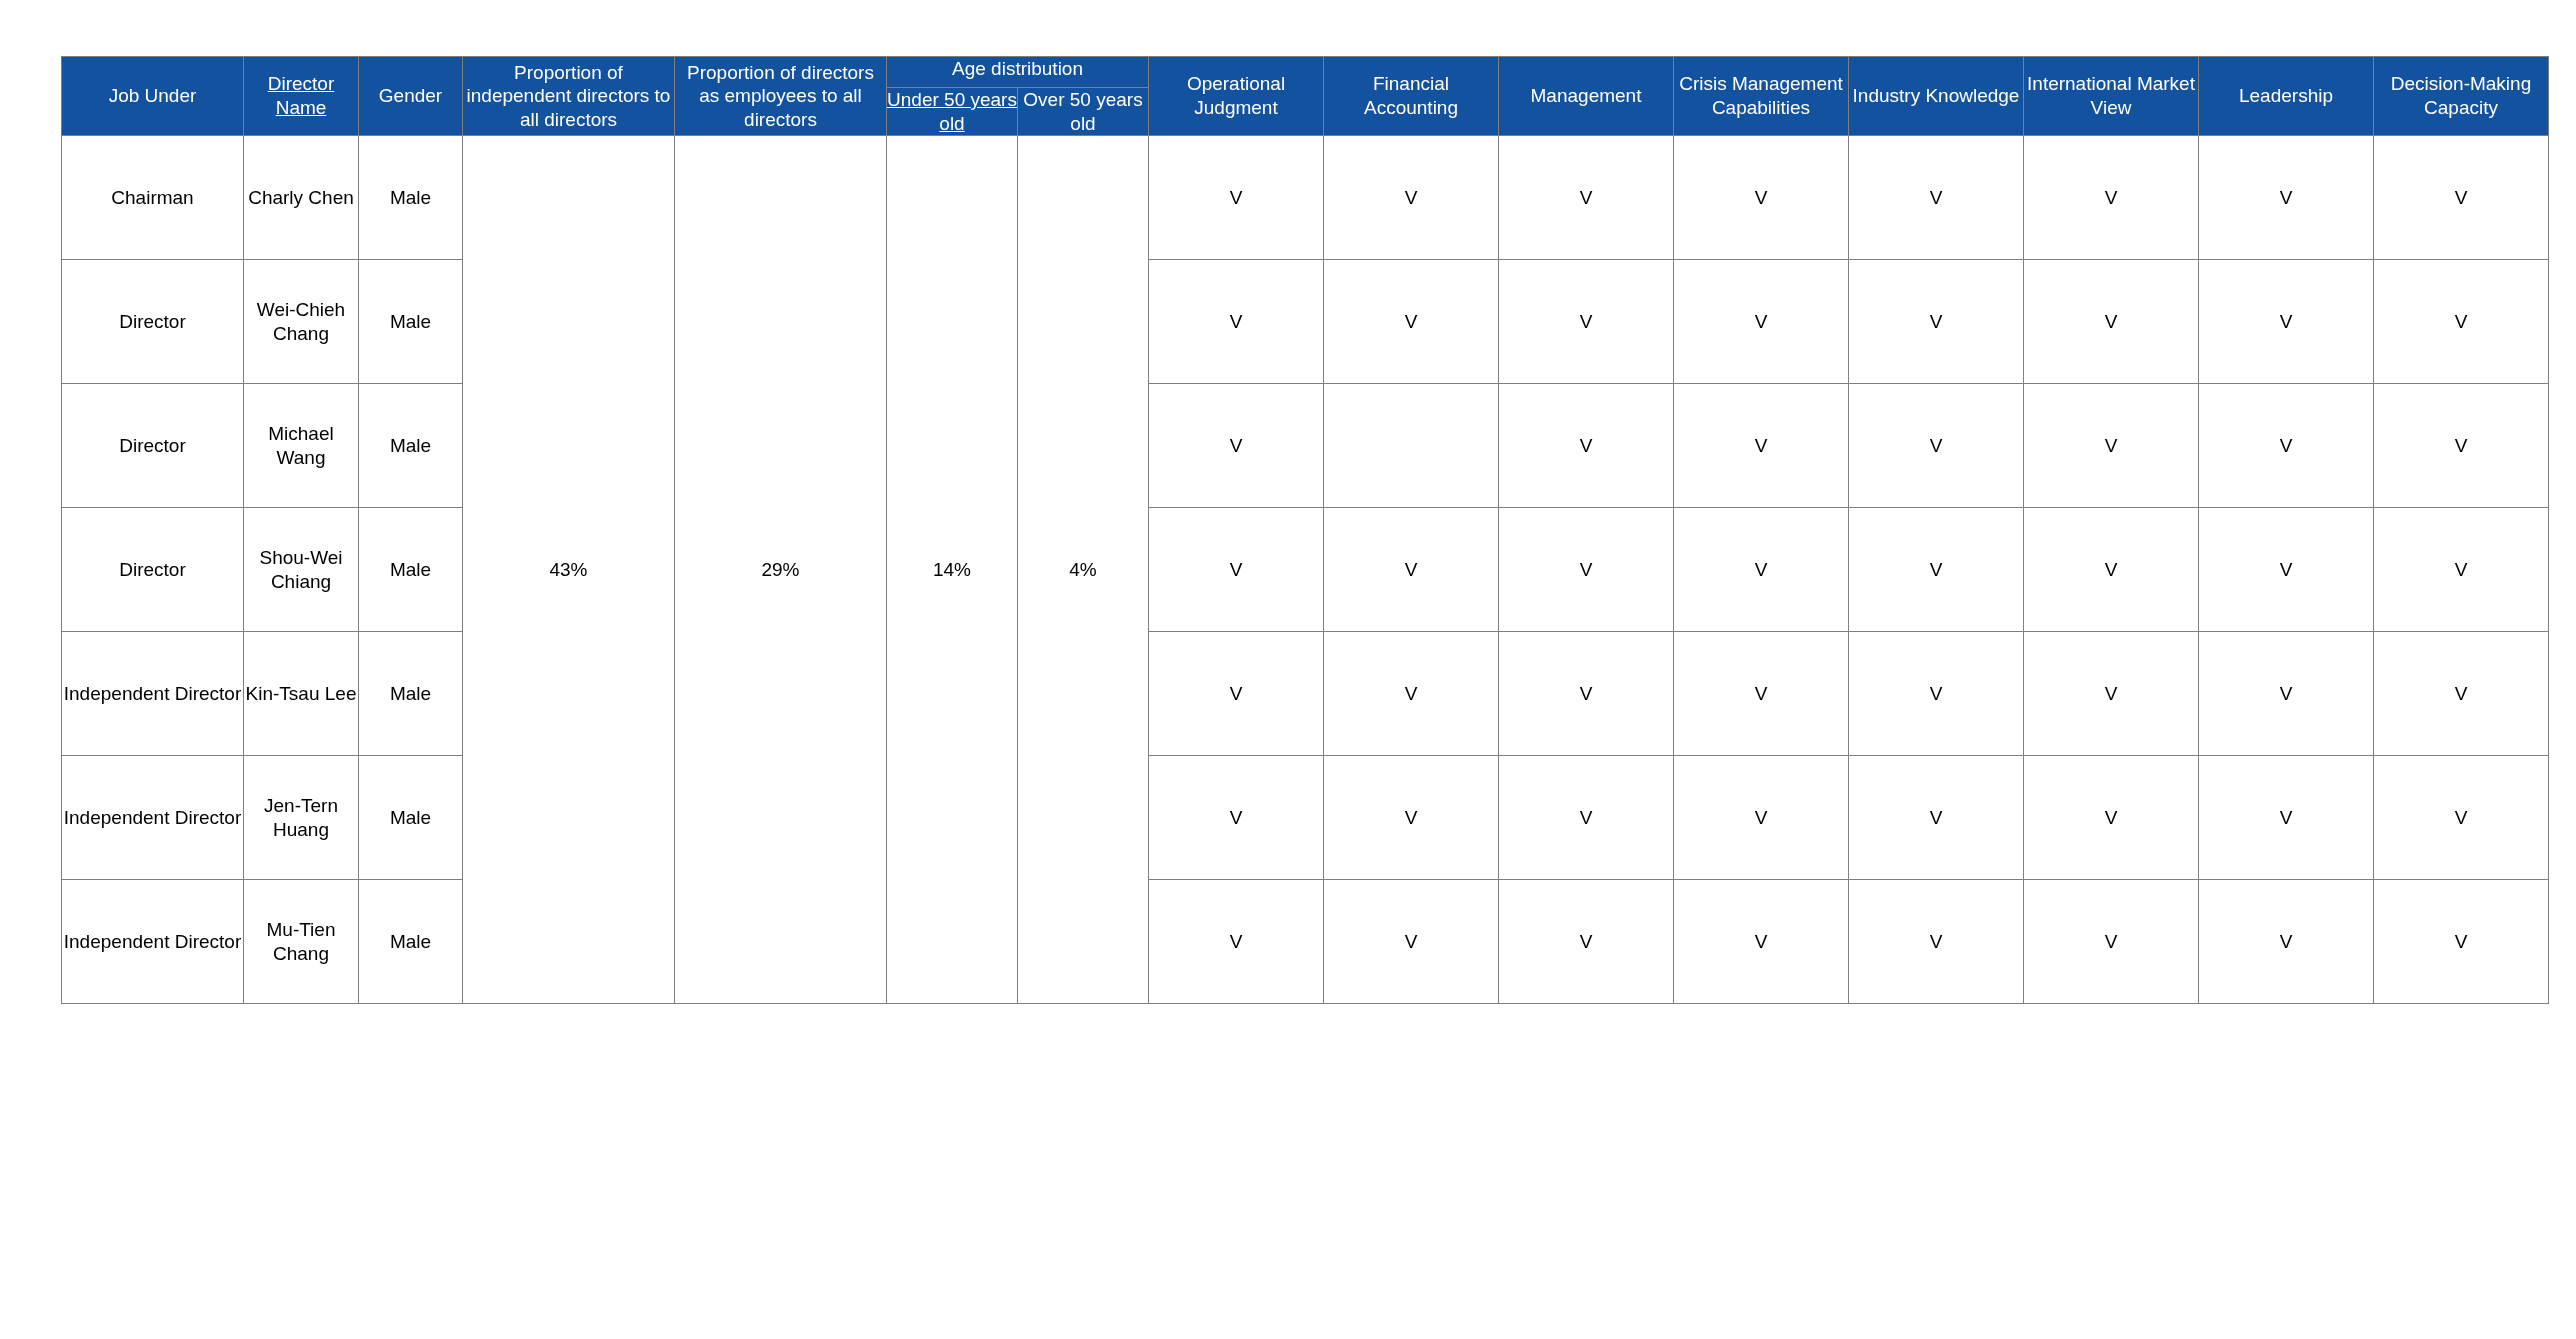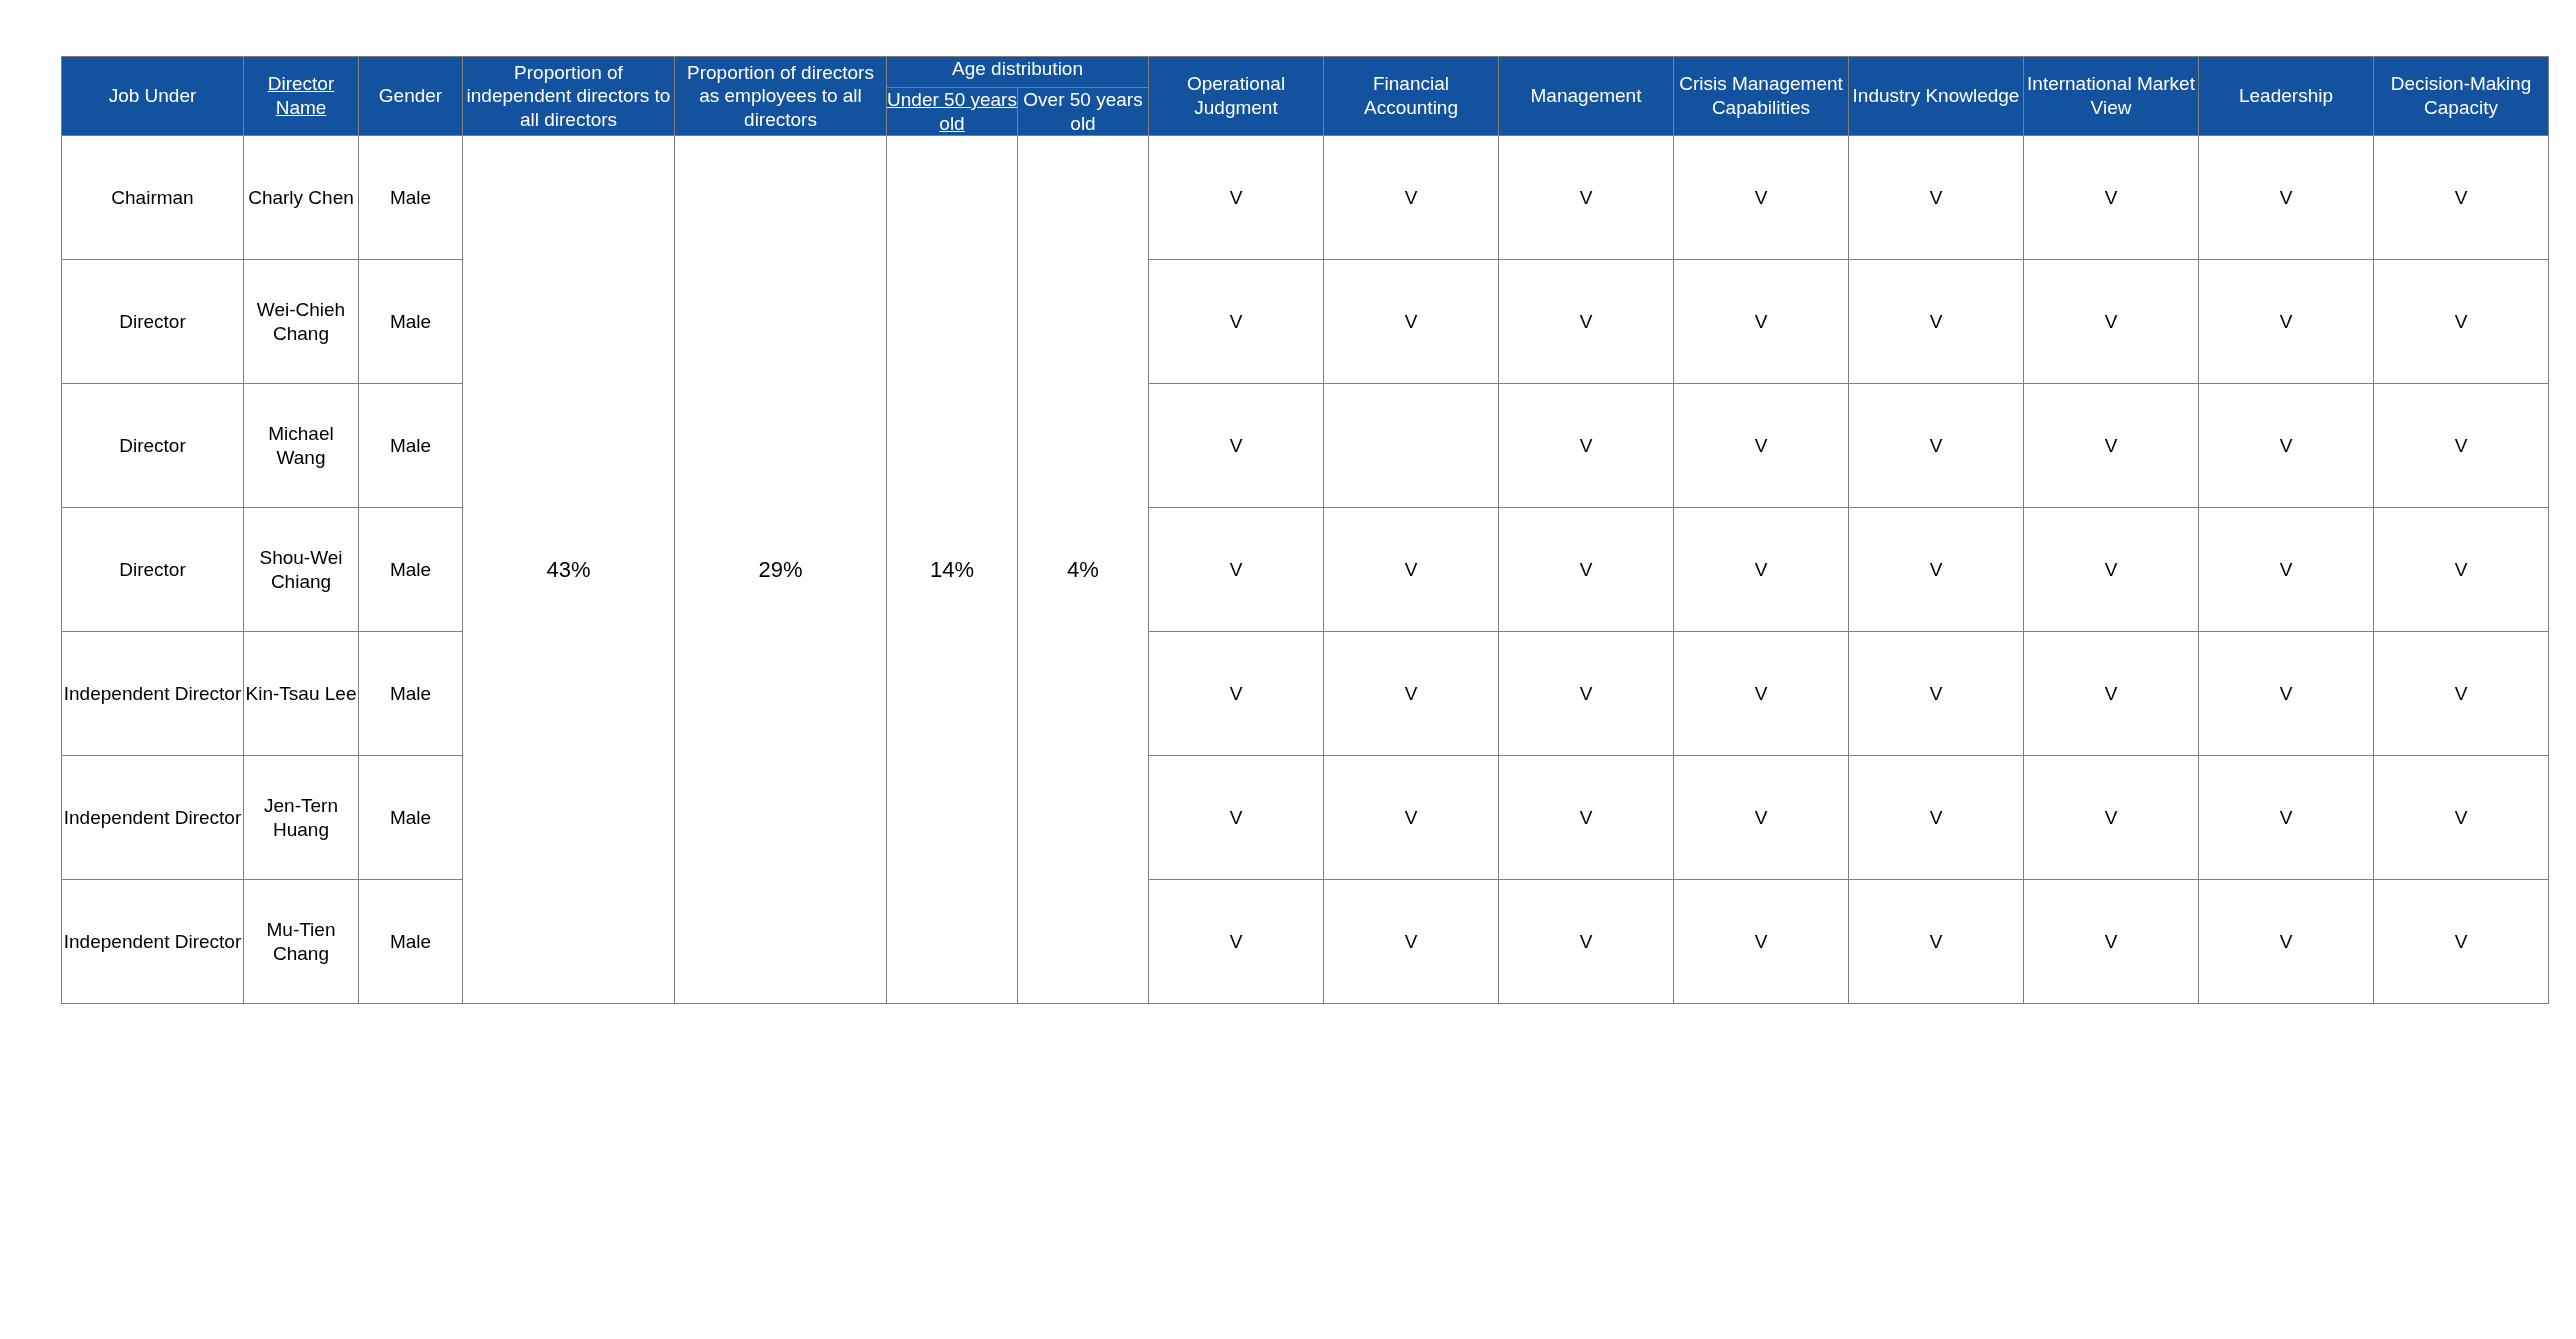--- a/index.html
+++ b/index.html
@@ -65,21 +65,21 @@
   }
   .col-job      { width: 181px; }
   .col-name     { width: 114px; text-decoration: underline; }
   .col-gender   { width: 103px; margin-top: 32px; }
   .col-prop-ind { width: 211px; }
   .col-prop-emp { width: 211px; }
   .col-under50  { width: 130px; text-decoration: underline; }
   .col-over50   { width: 130px; margin-top: 44px; }
   .col-skill    { width: 174px; }
   .merged-stat {
-    font-size: 22px;
+    font-size: 19px;
     text-align: center;
     vertical-align: middle;
   }
   .vmark {
     font-size: 19px;
     color: #000000;
   }
 </style>
 </head>
 <body>

